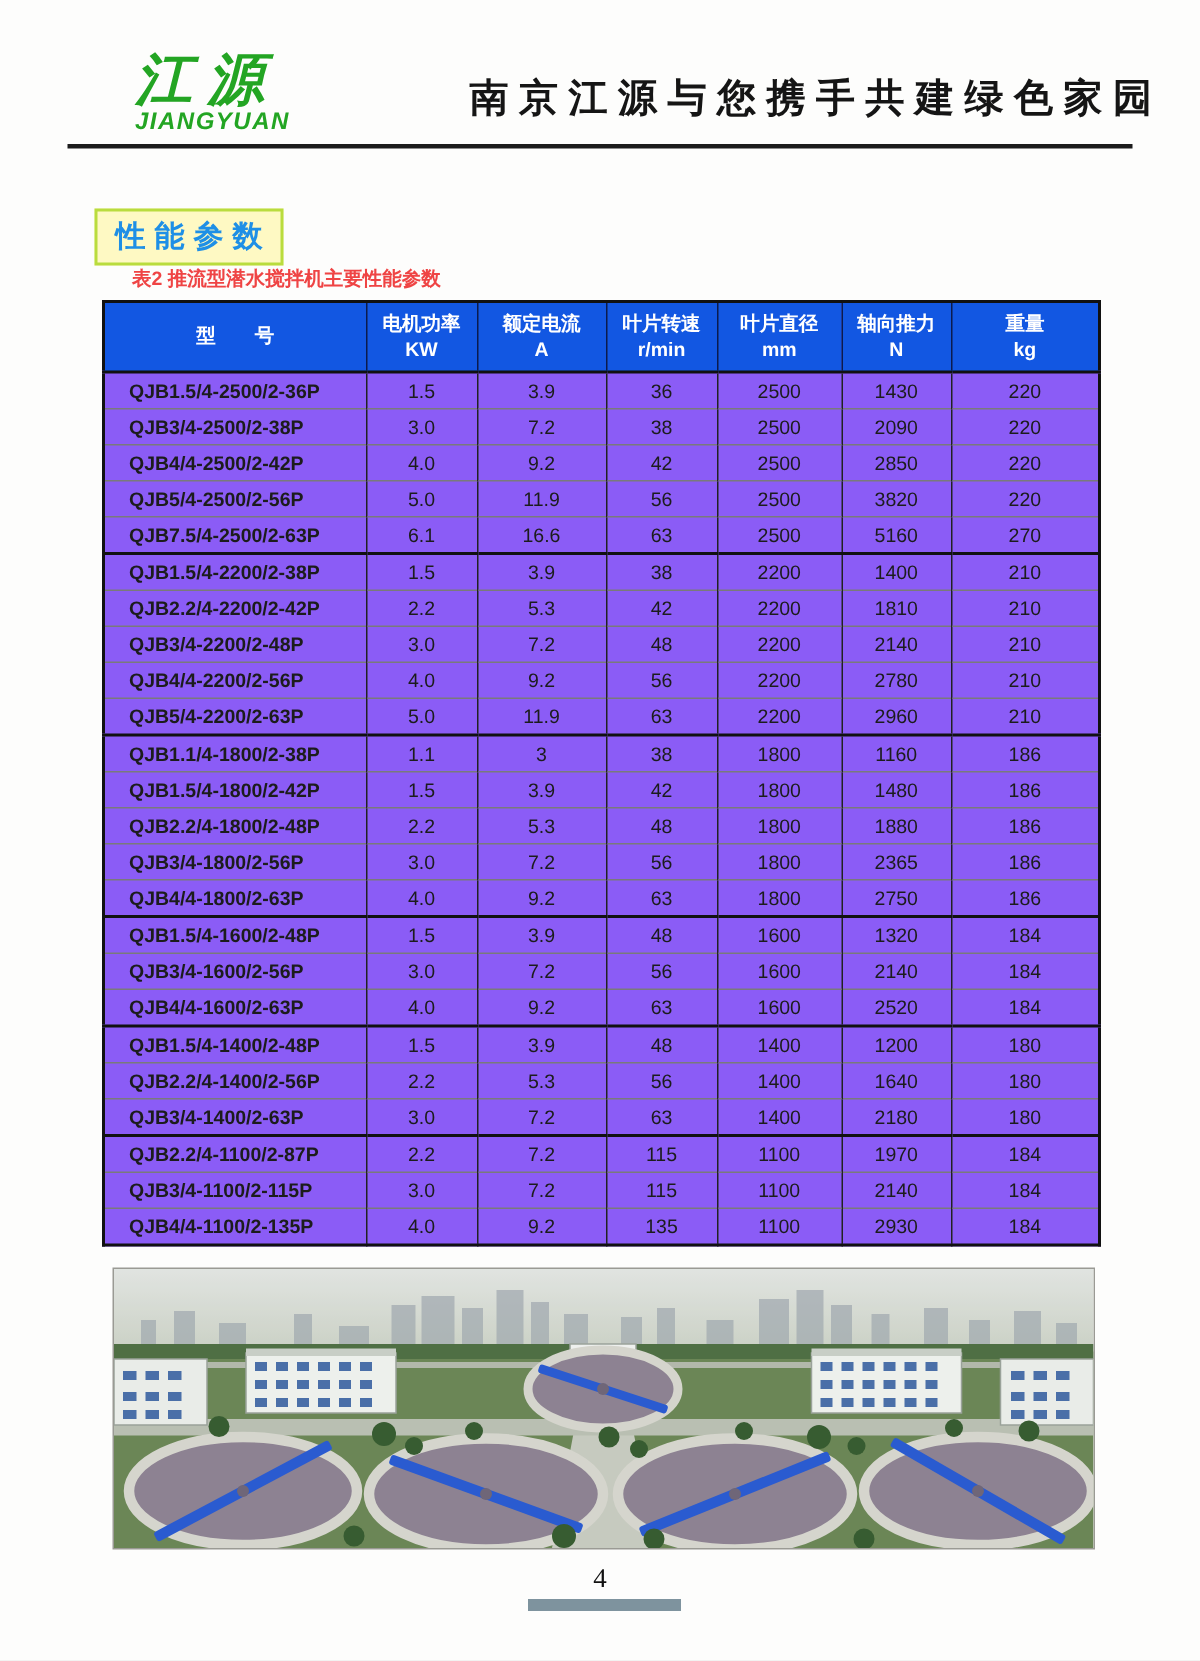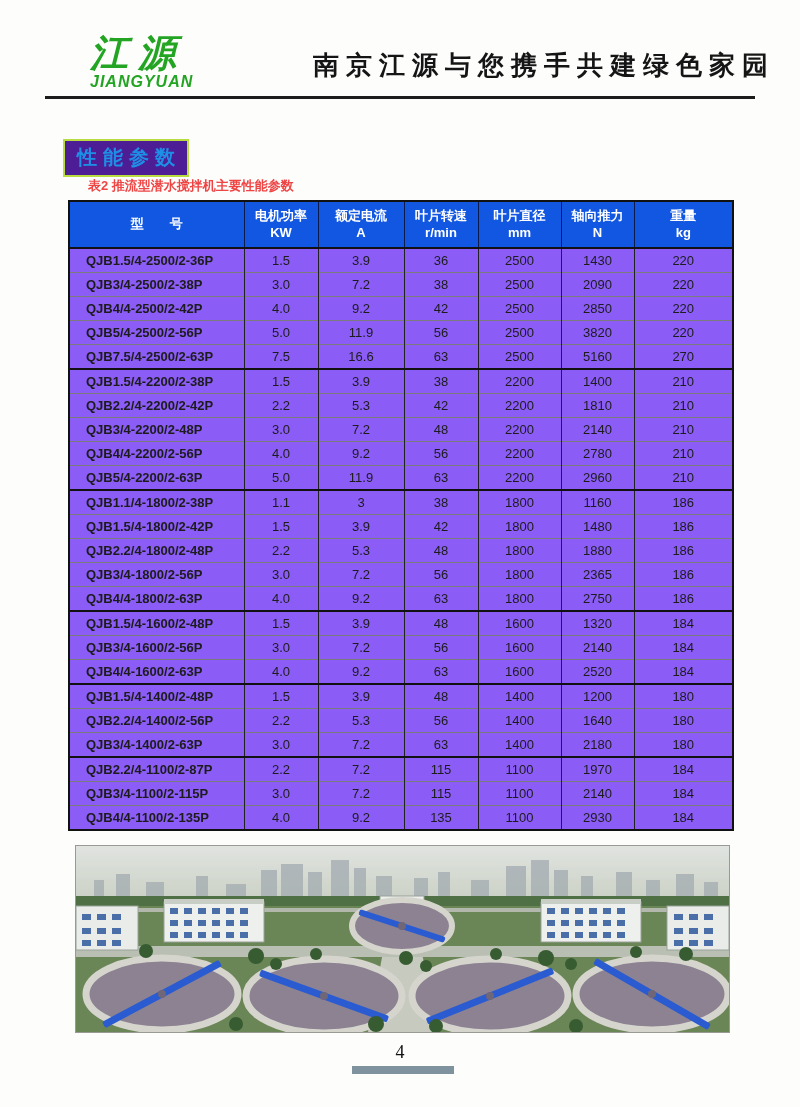--- a/index.html
+++ b/index.html
@@ -12,21 +12,21 @@
            font-size:38px;line-height:1;color:#23a523;letter-spacing:10px;}
   .logo-en{font-style:italic;font-weight:bold;font-size:16px;color:#23a523;
            letter-spacing:1px;margin-top:1px;}
   .slogan{position:absolute;left:313px;top:48px;font-family:"DejaVu Serif",serif;
           font-weight:bold;font-size:26px;color:#151515;letter-spacing:7px;white-space:nowrap;}
   .hdr-rule{position:absolute;left:45px;top:96px;width:710px;height:3px;background:#1c1c1c;}
 
   
   .sec-title{position:absolute;left:63px;top:139px;border:2px solid #b9dc3e;
              color:#1e8fe6;font-size:20px;font-weight:bold;letter-spacing:6px;
-             padding:3px 6px 4px 12px;background:#4c1d95;}
+             padding:3px 6px 4px 12px;background:#fef9c3;}
   .tbl-caption{position:absolute;left:88px;top:177px;font-size:13px;font-weight:bold;color:#ef4444;}
 
   
   table.spec{position:absolute;left:68px;top:200px;width:664px;border-collapse:collapse;
              table-layout:fixed;border:2px solid #111;background:#8b5cf6;}
   table.spec th{background:#1257e2;color:#fff;font-size:13px;font-weight:bold;
                 height:45px;vertical-align:middle;text-align:center;
                 border-left:1px solid #0b1b4d;border-bottom:2px solid #111;
                 line-height:1.3;padding:0;}
   table.spec td{height:23px;font-size:13px;color:#1c1c1c;text-align:center;
@@ -134,21 +134,21 @@
           <td class="model">QJB5/4-2500/2-56P</td>
           <td>5.0</td>
           <td>11.9</td>
           <td>56</td>
           <td>2500</td>
           <td>3820</td>
           <td>220</td>
         </tr>
         <tr>
           <td class="model">QJB7.5/4-2500/2-63P</td>
-          <td>7.5</td>
+          <td>6.1</td>
           <td>16.6</td>
           <td>63</td>
           <td>2500</td>
           <td>5160</td>
           <td>270</td>
         </tr>
         <tr class="gfirst">
           <td class="model">QJB1.5/4-2200/2-38P</td>
           <td>1.5</td>
           <td>3.9</td>

